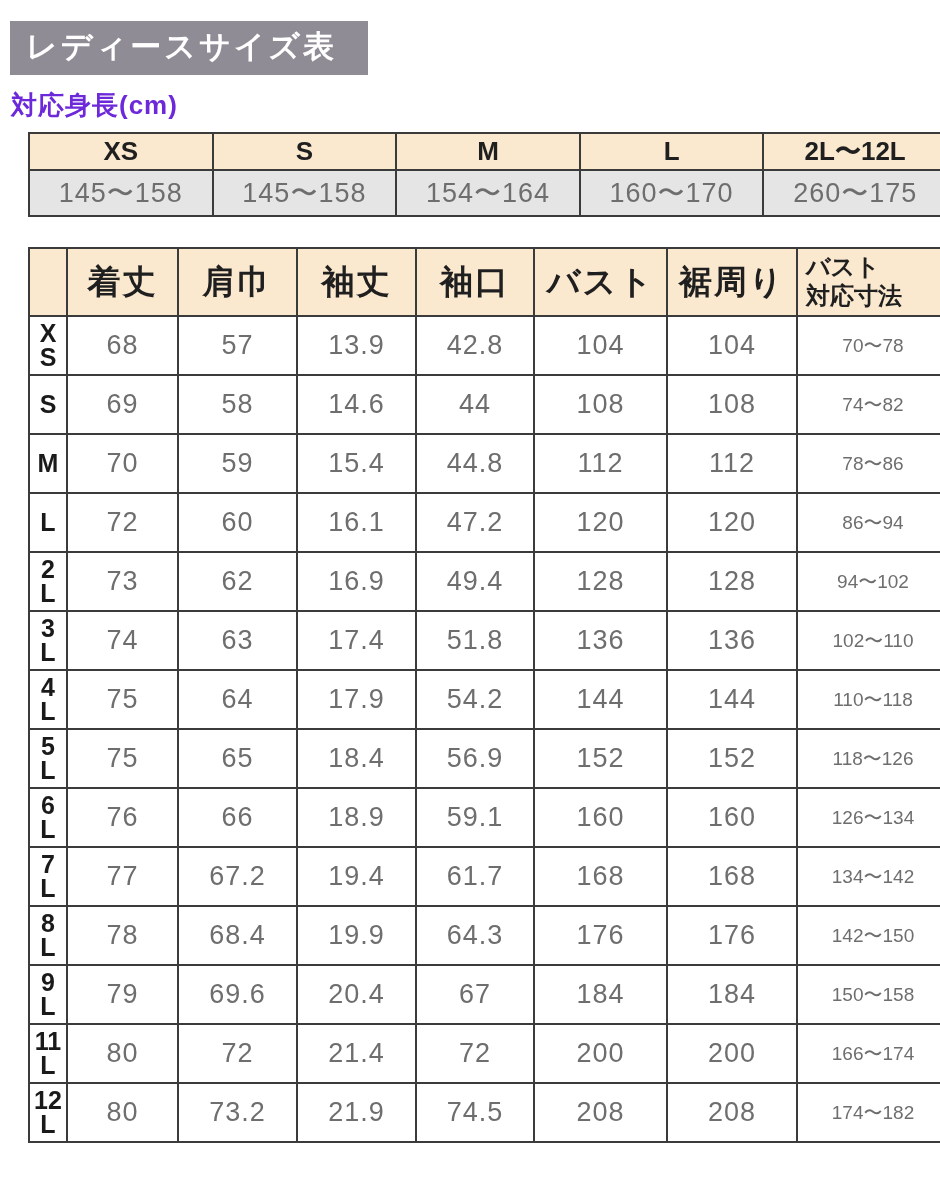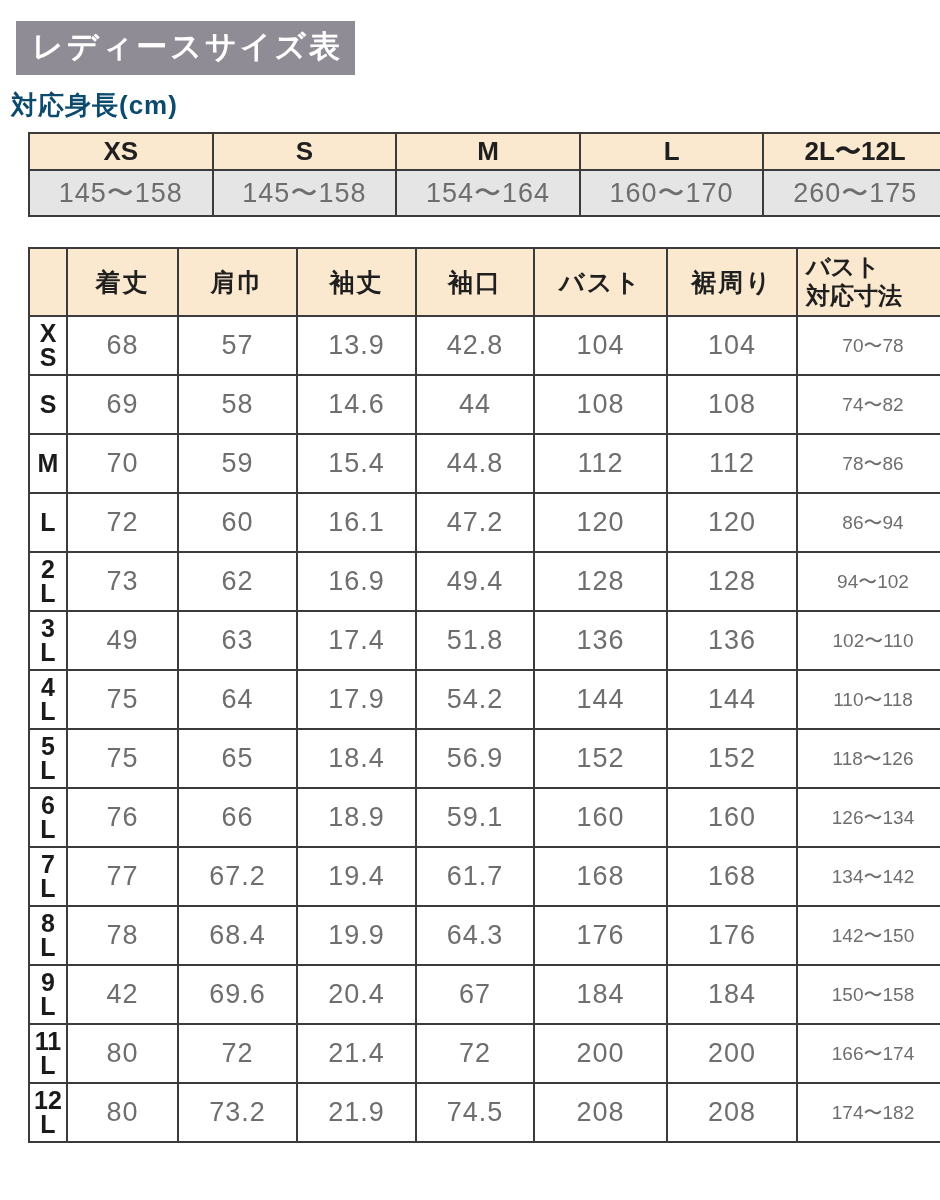--- a/index.html
+++ b/index.html
@@ -15,25 +15,25 @@
     width:940px;height:1200px;background:#ffffff;
     font-family:"Liberation Sans", sans-serif;
     overflow:hidden;
   }
   .banner{
     display:inline-block;
     background:var(--banner-bg);
     color:var(--banner-text);
     font-size:31px;font-weight:bold;
     letter-spacing:3px;
-    padding:5px 12px 7px 16px;
-    margin:21px 0 0 16px;
+    padding:5px 31px 7px 16px;
+    margin:21px 0 0 10px;
   }
   .section-heading{
-    font-size:26px;font-weight:bold;color:#0c4a6e;
+    font-size:26px;font-weight:bold;color:#6d28d9;
     letter-spacing:1px;
     margin:13px 0 9px 11px;
   }
   table{
     border-collapse:collapse;
     table-layout:fixed;
     width:920px;
     margin-left:28px;
     border-radius:22px;
   }
@@ -56,21 +56,21 @@
     font-size:27px;
     color:var(--value-text);
     letter-spacing:1px;
     background:#e5e5e5;
   }
   
   .size-table{margin-top:30px;}
   .size-table th.col-header{
     background:var(--header-bg);
     height:66px;
-    font-size:25px;
+    font-size:33px;
     font-weight:600;
     color:#1f1f1f;
     letter-spacing:2px;
   }
   .size-table th.corner{background:var(--header-bg);}
   .size-table th.bust-header{
     text-align:left;
     padding-left:8px;
     white-space:pre-line;
     font-size:24px;
@@ -202,21 +202,21 @@
           <td>62</td>
           <td>16.9</td>
           <td>49.4</td>
           <td>128</td>
           <td>128</td>
           <td class="bust-range">94〜102</td>
         </tr>
         <tr>
           <th class="row-label">3
 L</th>
-          <td>49</td>
+          <td>74</td>
           <td>63</td>
           <td>17.4</td>
           <td>51.8</td>
           <td>136</td>
           <td>136</td>
           <td class="bust-range">102〜110</td>
         </tr>
         <tr>
           <th class="row-label">4
 L</th>
@@ -268,21 +268,21 @@
           <td>68.4</td>
           <td>19.9</td>
           <td>64.3</td>
           <td>176</td>
           <td>176</td>
           <td class="bust-range">142〜150</td>
         </tr>
         <tr>
           <th class="row-label">9
 L</th>
-          <td>42</td>
+          <td>79</td>
           <td>69.6</td>
           <td>20.4</td>
           <td>67</td>
           <td>184</td>
           <td>184</td>
           <td class="bust-range">150〜158</td>
         </tr>
         <tr>
           <th class="row-label">11
 L</th>

